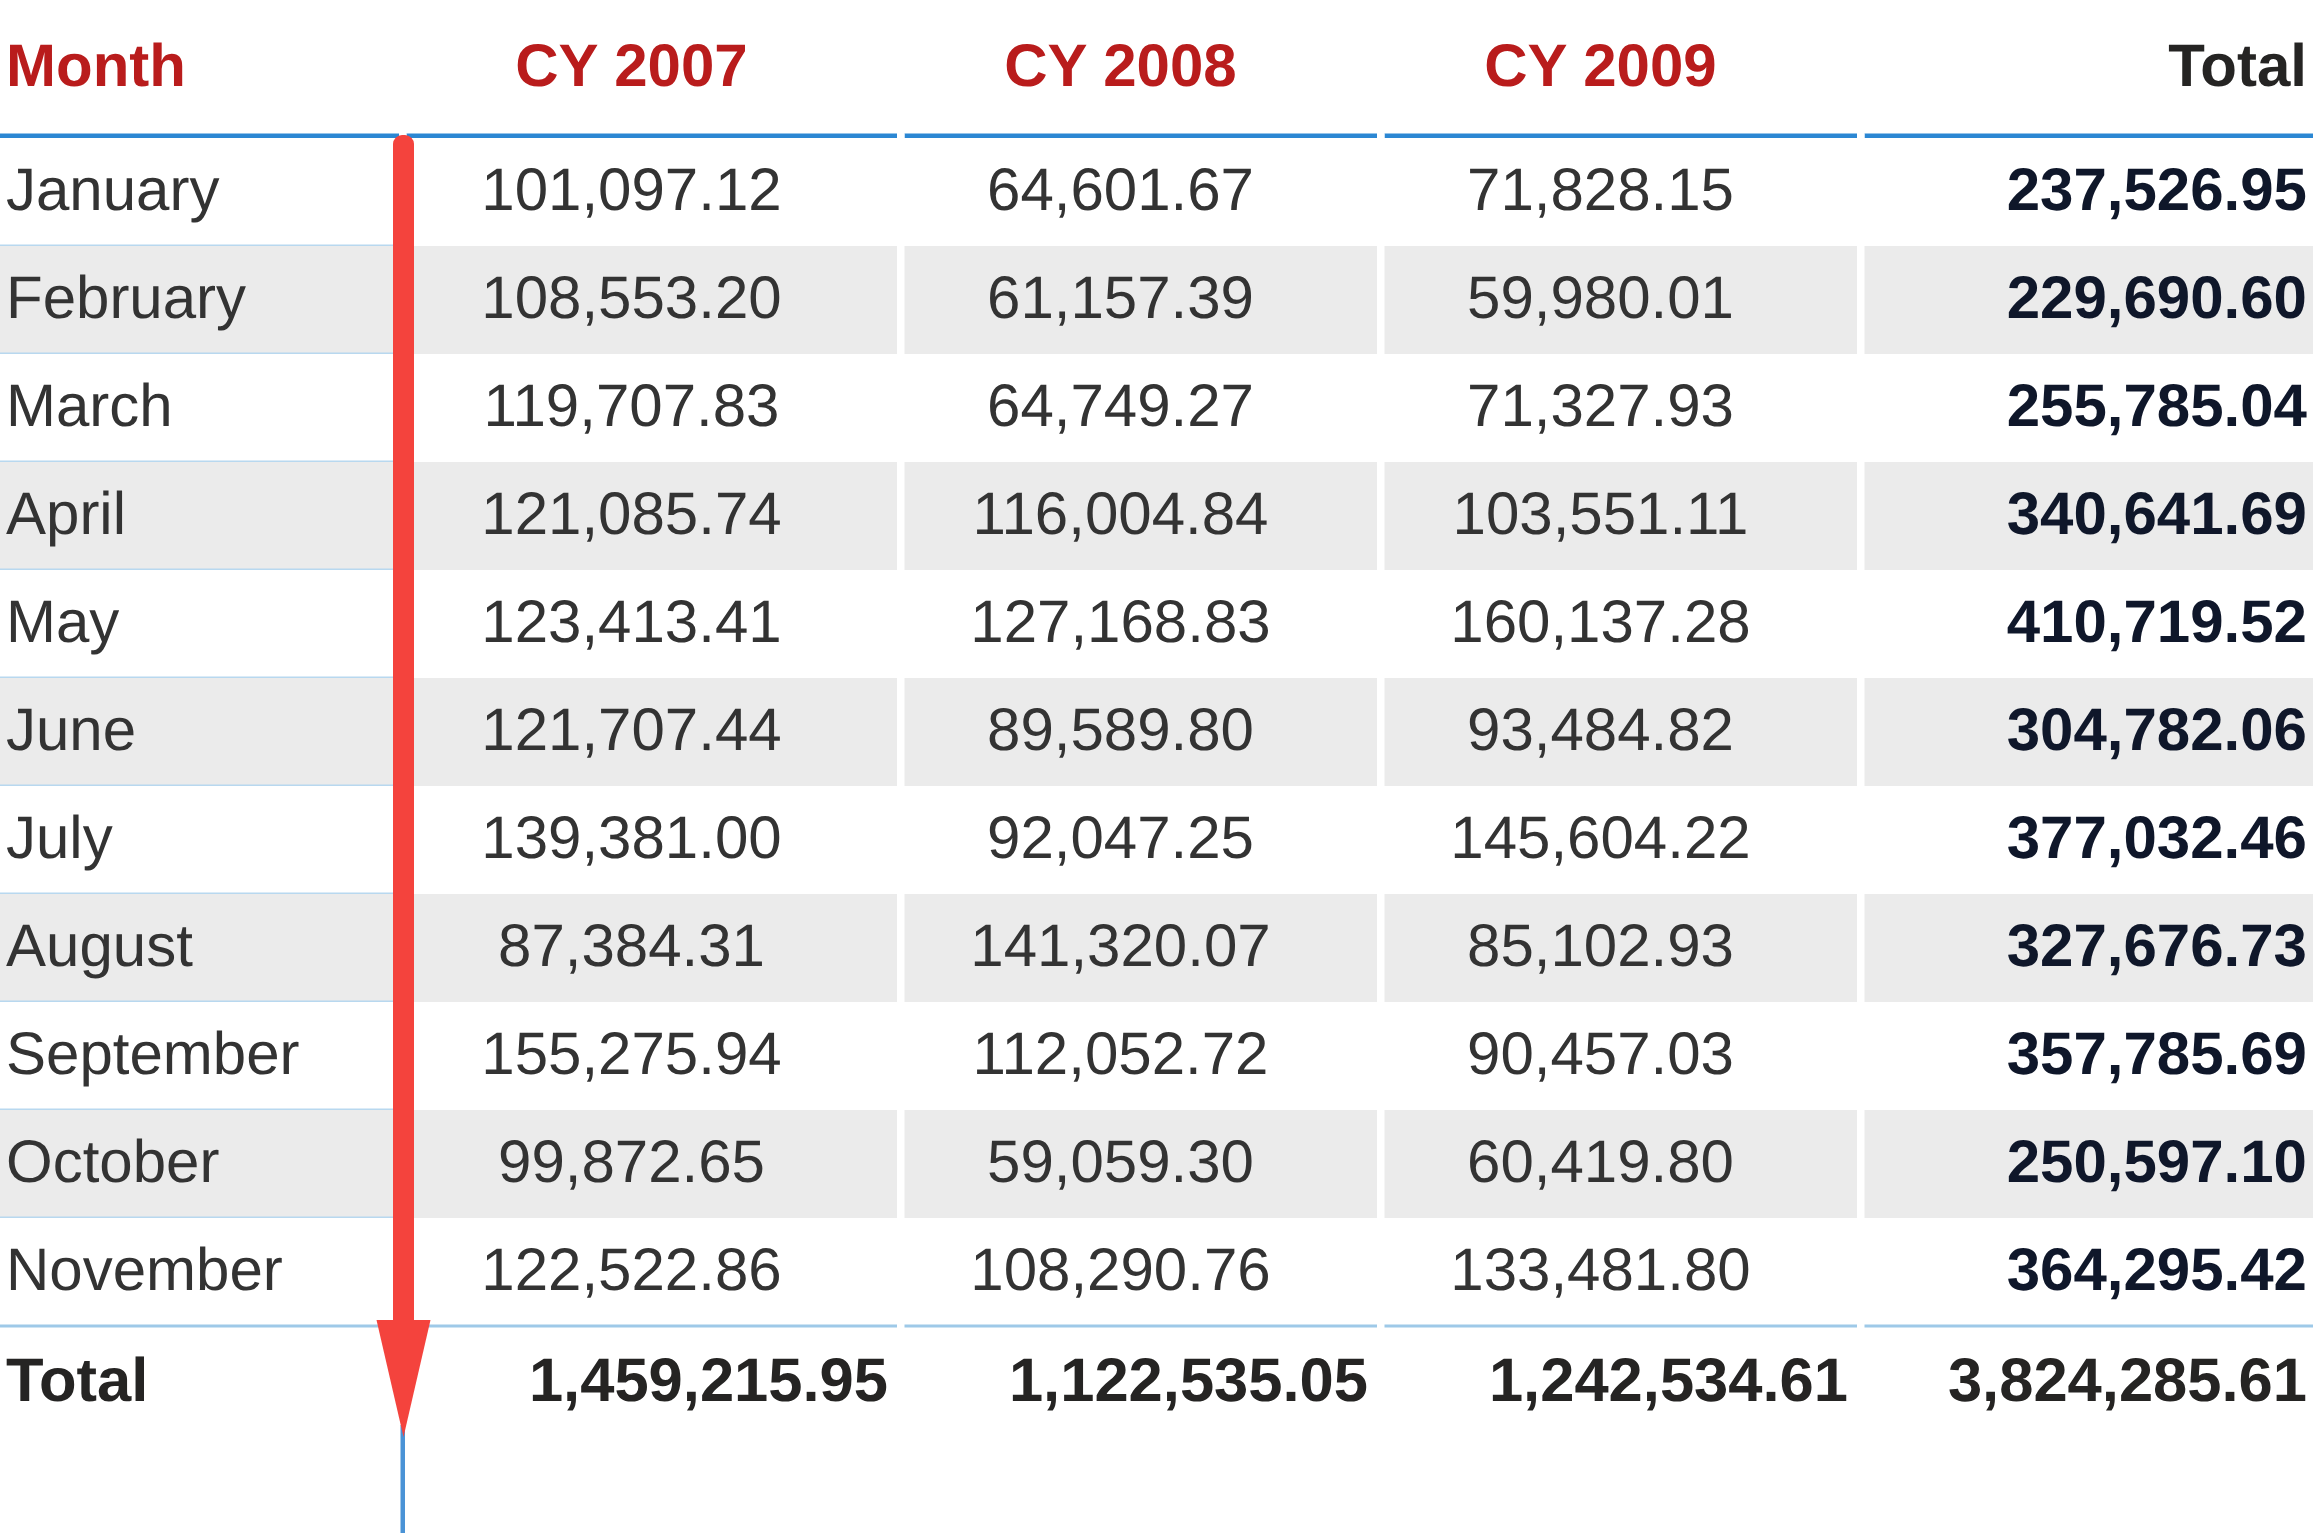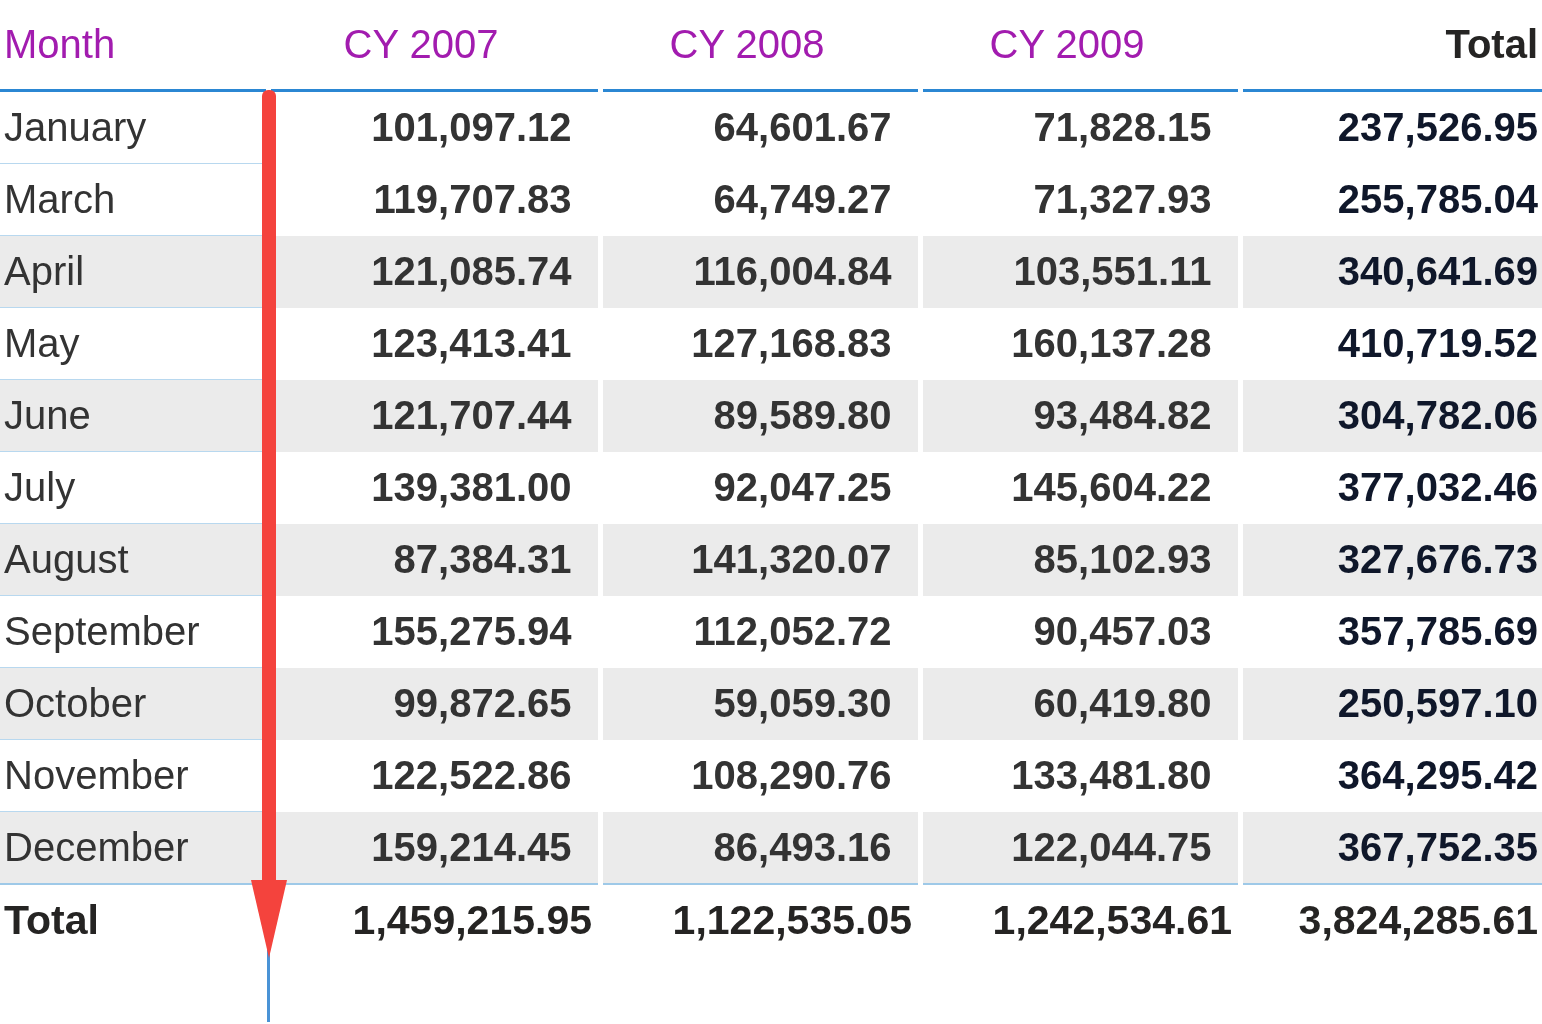--- a/index.html
+++ b/index.html
@@ -35,23 +35,23 @@
   col.c-v1     { width: 332px; }
   col.c-v2     { width: 320px; }
   col.c-v3     { width: 320px; }
   col.c-total  { width: 302px; }
 
   
   thead th {
     padding: 0;
     height: 89px;
     vertical-align: middle;
-    font-weight: 400;
+    font-weight: 700;
     font-size: 40px;
-    color: #a21caf;
+    color: #b91c1c;
     background: #ffffff;
     border: none;
   }
   th.h-month {
     text-align: left;
     padding-left: 4px;
   }
   th.h-val {
     padding-right: 26px;
   }
@@ -81,23 +81,22 @@
   td.d-month {
     text-align: left;
     padding-left: 4px;
     border-bottom: 1px solid #b8d8ef;
     background-clip: padding-box;
     margin-left: 27px;
   }
   tbody tr:last-of-type td.d-month { }
 
   td.d-val {
-    text-align: right;
+    text-align: center;
     padding-right: 26px;
-    font-weight: bold;
   }
   td.d-total {
     text-align: right;
     padding-right: 4px;
     font-weight: 700;
     color: #0f172a;
   }
 
   
   td.d-val, td.d-total {
@@ -175,20 +174,27 @@
     </thead>
 
     <tbody>
       <tr>
         <td class="d-month">January</td>
         <td class="d-val">101,097.12</td>
         <td class="d-val">64,601.67</td>
         <td class="d-val">71,828.15</td>
         <td class="d-total">237,526.95</td>
       </tr>
+      <tr class="alt">
+        <td class="d-month">February</td>
+        <td class="d-val">108,553.20</td>
+        <td class="d-val">61,157.39</td>
+        <td class="d-val">59,980.01</td>
+        <td class="d-total">229,690.60</td>
+      </tr>
       <tr>
         <td class="d-month">March</td>
         <td class="d-val">119,707.83</td>
         <td class="d-val">64,749.27</td>
         <td class="d-val">71,327.93</td>
         <td class="d-total">255,785.04</td>
       </tr>
       <tr class="alt">
         <td class="d-month">April</td>
         <td class="d-val">121,085.74</td>
@@ -238,27 +244,20 @@
         <td class="d-val">60,419.80</td>
         <td class="d-total">250,597.10</td>
       </tr>
       <tr>
         <td class="d-month">November</td>
         <td class="d-val">122,522.86</td>
         <td class="d-val">108,290.76</td>
         <td class="d-val">133,481.80</td>
         <td class="d-total">364,295.42</td>
       </tr>
-      <tr class="alt">
-        <td class="d-month">December</td>
-        <td class="d-val">159,214.45</td>
-        <td class="d-val">86,493.16</td>
-        <td class="d-val">122,044.75</td>
-        <td class="d-total">367,752.35</td>
-      </tr>
     </tbody>
 
     <tfoot>
       <tr>
         <td class="f-month">Total</td>
         <td class="f-val">1,459,215.95</td>
         <td class="f-val">1,122,535.05</td>
         <td class="f-val">1,242,534.61</td>
         <td class="f-total">3,824,285.61</td>
       </tr>

